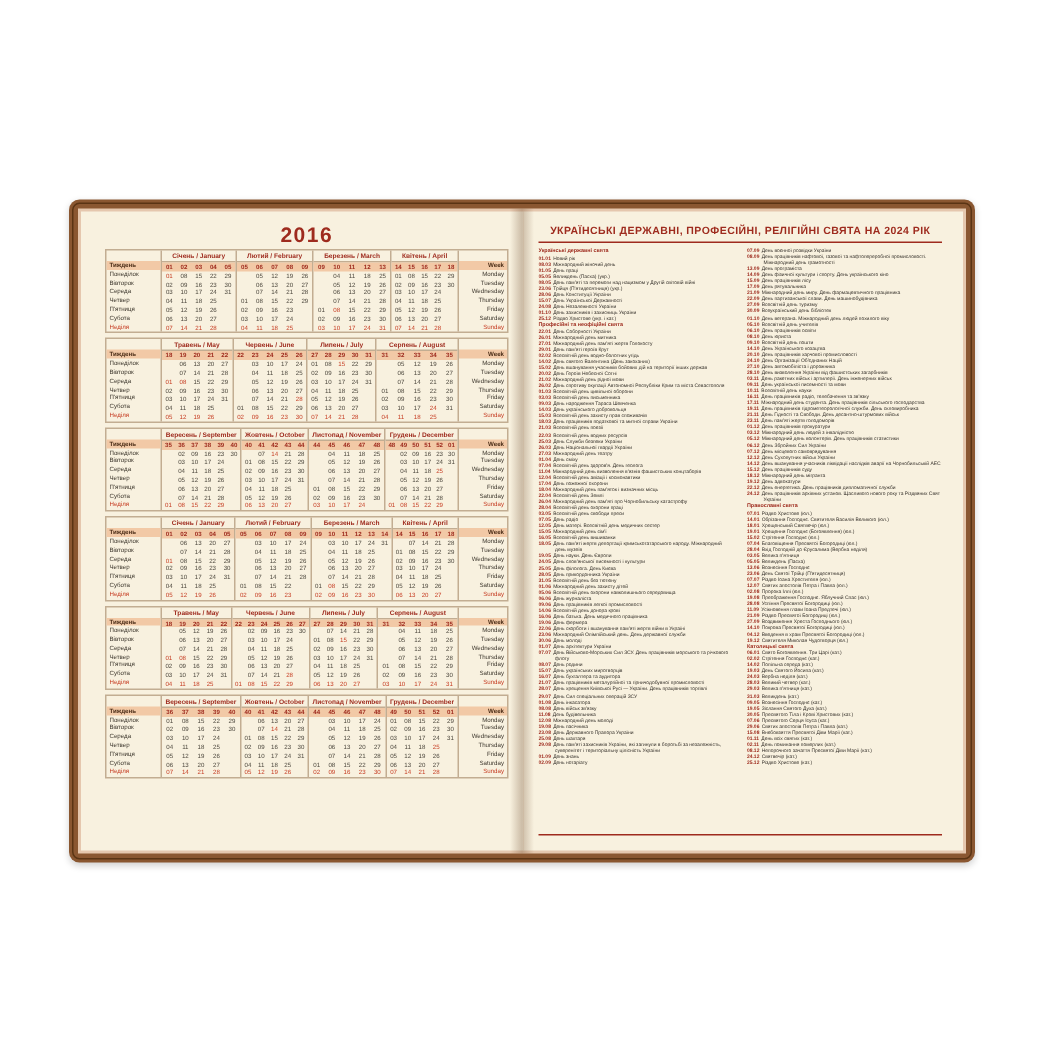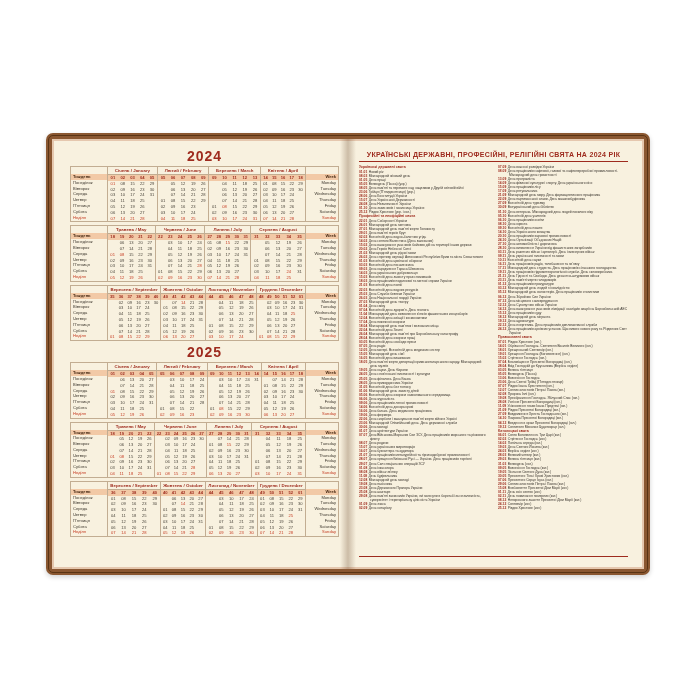--- a/index.html
+++ b/index.html
@@ -52,21 +52,21 @@
   .hdate{color:var(--accent);font-weight:bold;margin-right:1.5px;}
 </style>
 </head>
 <body>
 
 <div class="book">
   <div class="cover-inner">
     <div class="pages">
       <div class="page left">
         <div id="years">
-            <div class="year-title">2024</div>
+            <div class="year-title">2016</div>
             <div class="band">
               <div class="labelcol lc-left">
                 <div class="lc-cell lc-head"></div>
                 <div class="lc-cell lc-week">Тиждень</div>
                 <div class="lc-cell">Понеділок</div>
                 <div class="lc-cell">Вівторок</div>
                 <div class="lc-cell">Середа</div>
                 <div class="lc-cell">Четвер</div>
                 <div class="lc-cell">П'ятниця</div>
                 <div class="lc-cell">Субота</div>
@@ -855,21 +855,20 @@
                 <div class="lc-cell lc-week">Week</div>
                 <div class="lc-cell">Monday</div>
                 <div class="lc-cell">Tuesday</div>
                 <div class="lc-cell">Wednesday</div>
                 <div class="lc-cell">Thursday</div>
                 <div class="lc-cell">Friday</div>
                 <div class="lc-cell">Saturday</div>
                 <div class="lc-cell lc-sun">Sunday</div>
               </div>
             </div>
-            <div class="year-title">2025</div>
             <div class="band">
               <div class="labelcol lc-left">
                 <div class="lc-cell lc-head"></div>
                 <div class="lc-cell lc-week">Тиждень</div>
                 <div class="lc-cell">Понеділок</div>
                 <div class="lc-cell">Вівторок</div>
                 <div class="lc-cell">Середа</div>
                 <div class="lc-cell">Четвер</div>
                 <div class="lc-cell">П'ятниця</div>
                 <div class="lc-cell">Субота</div>

